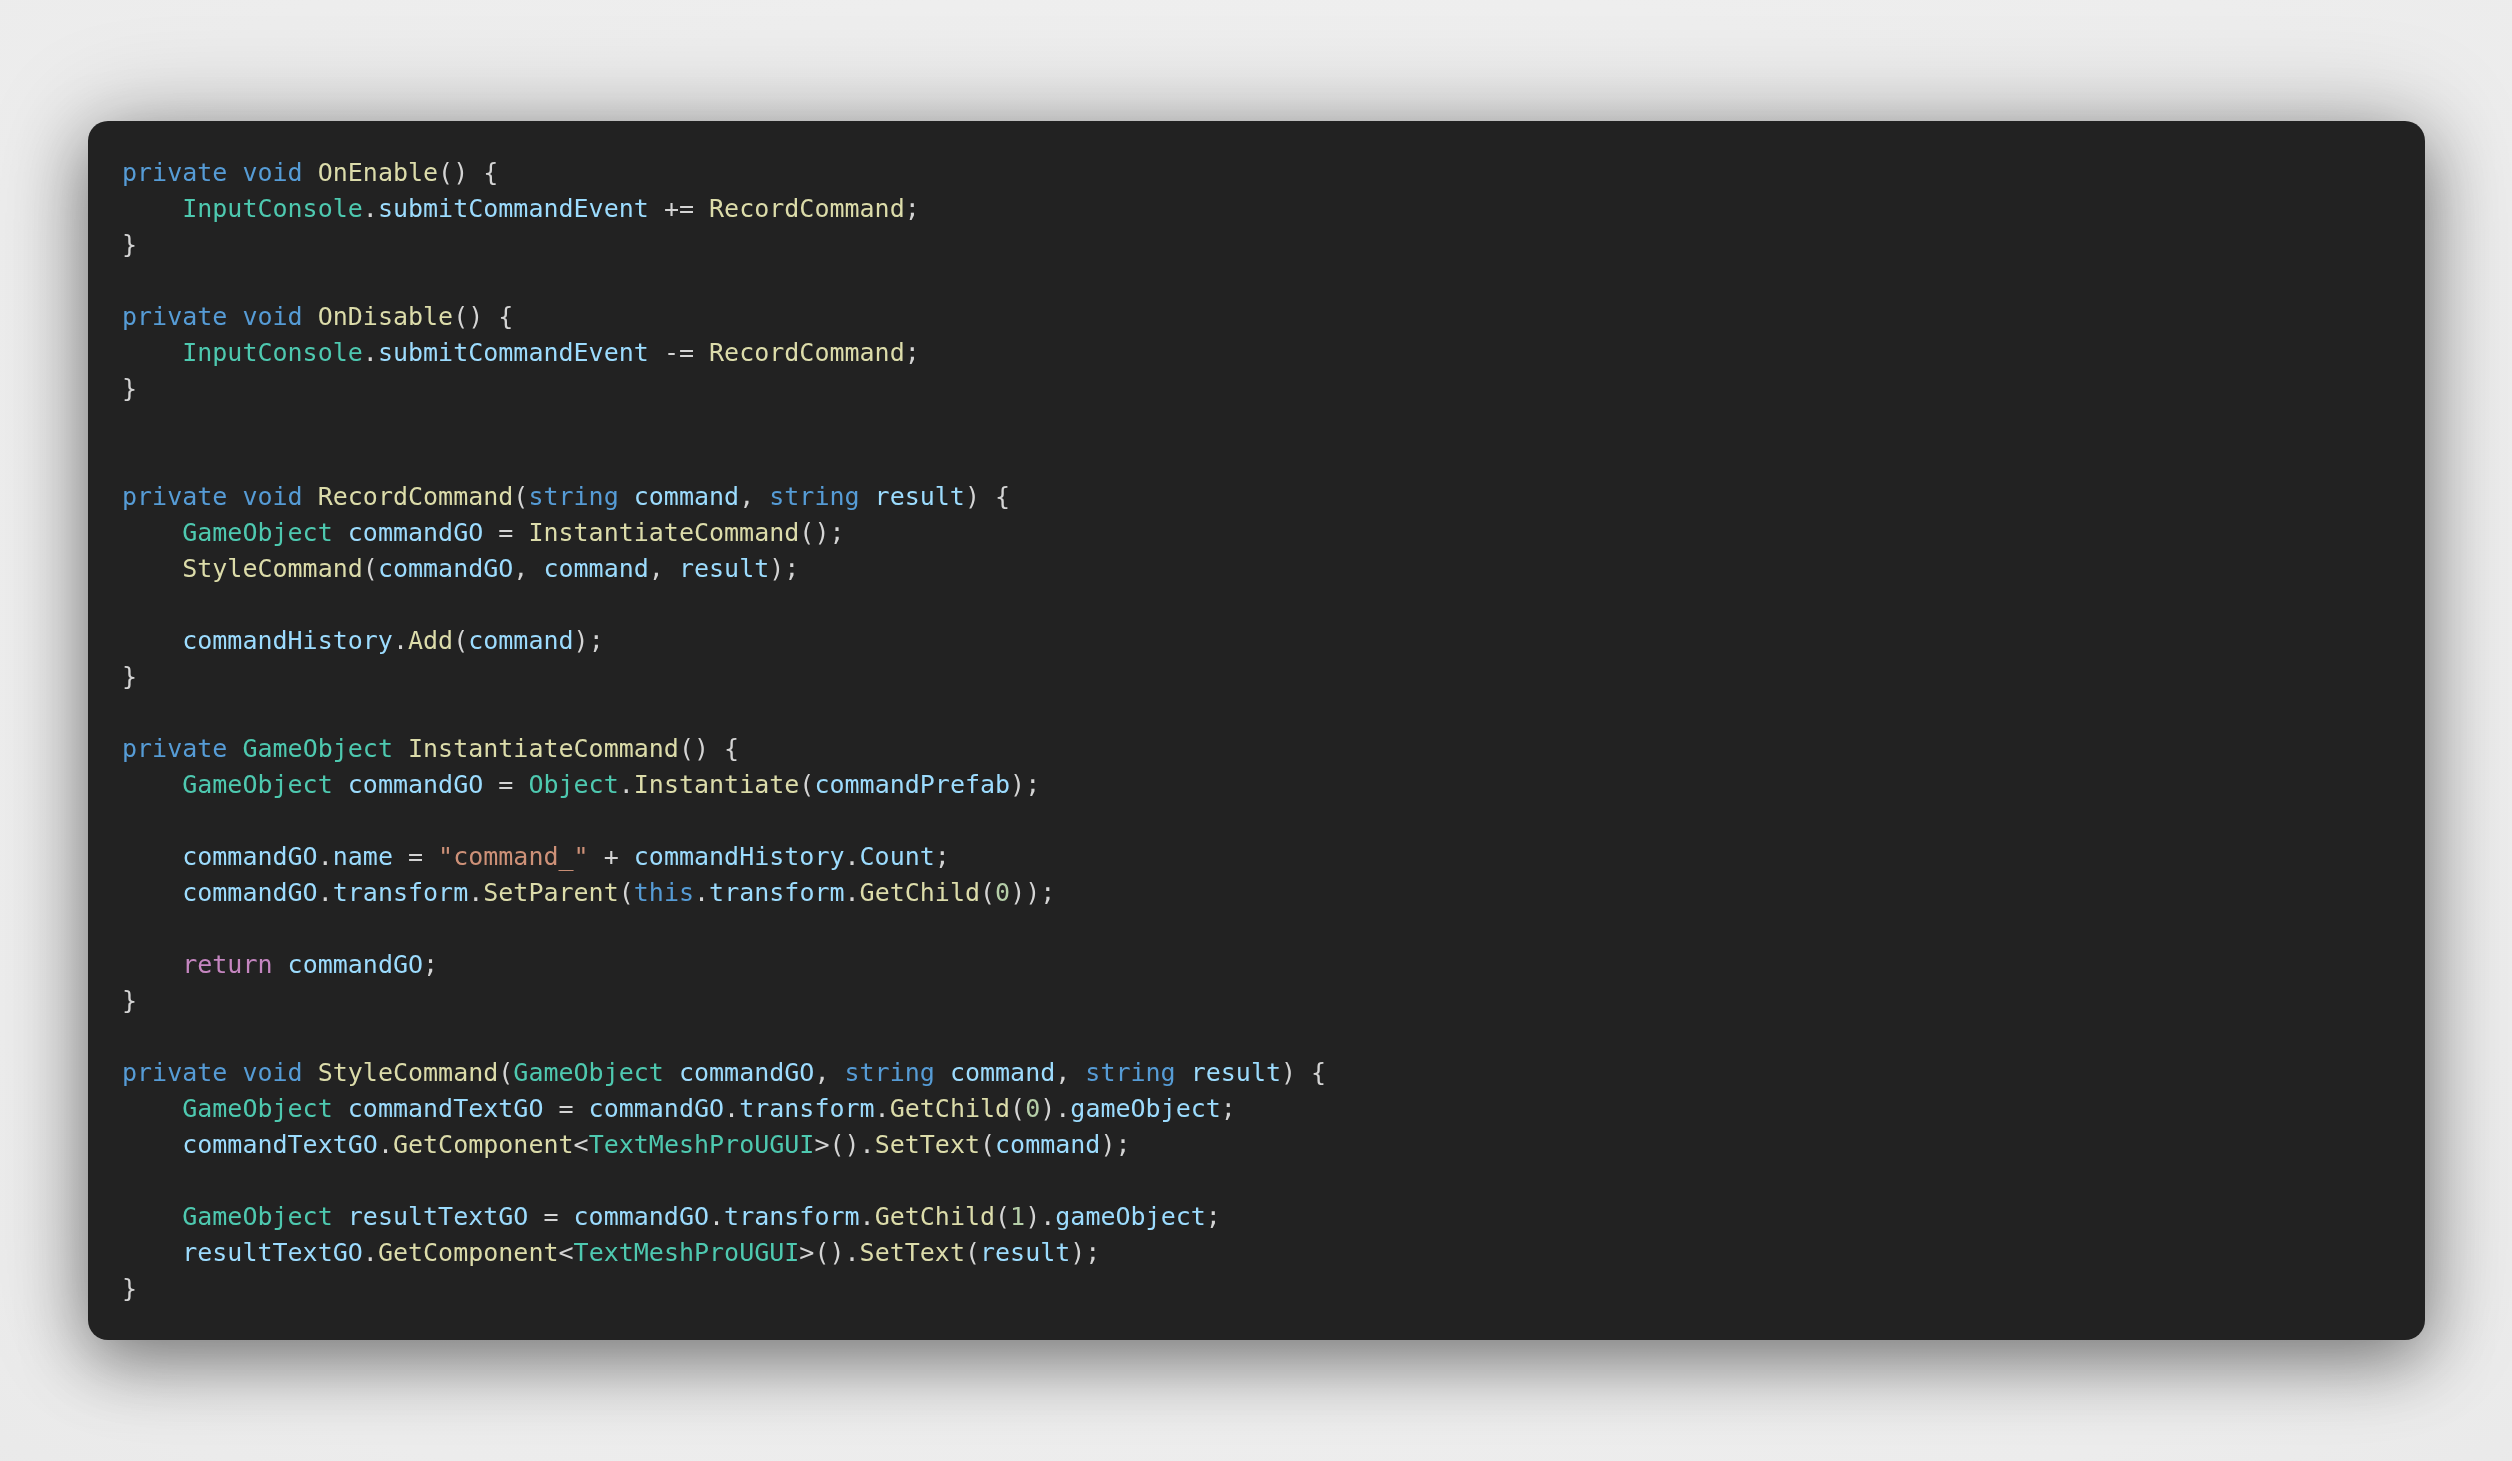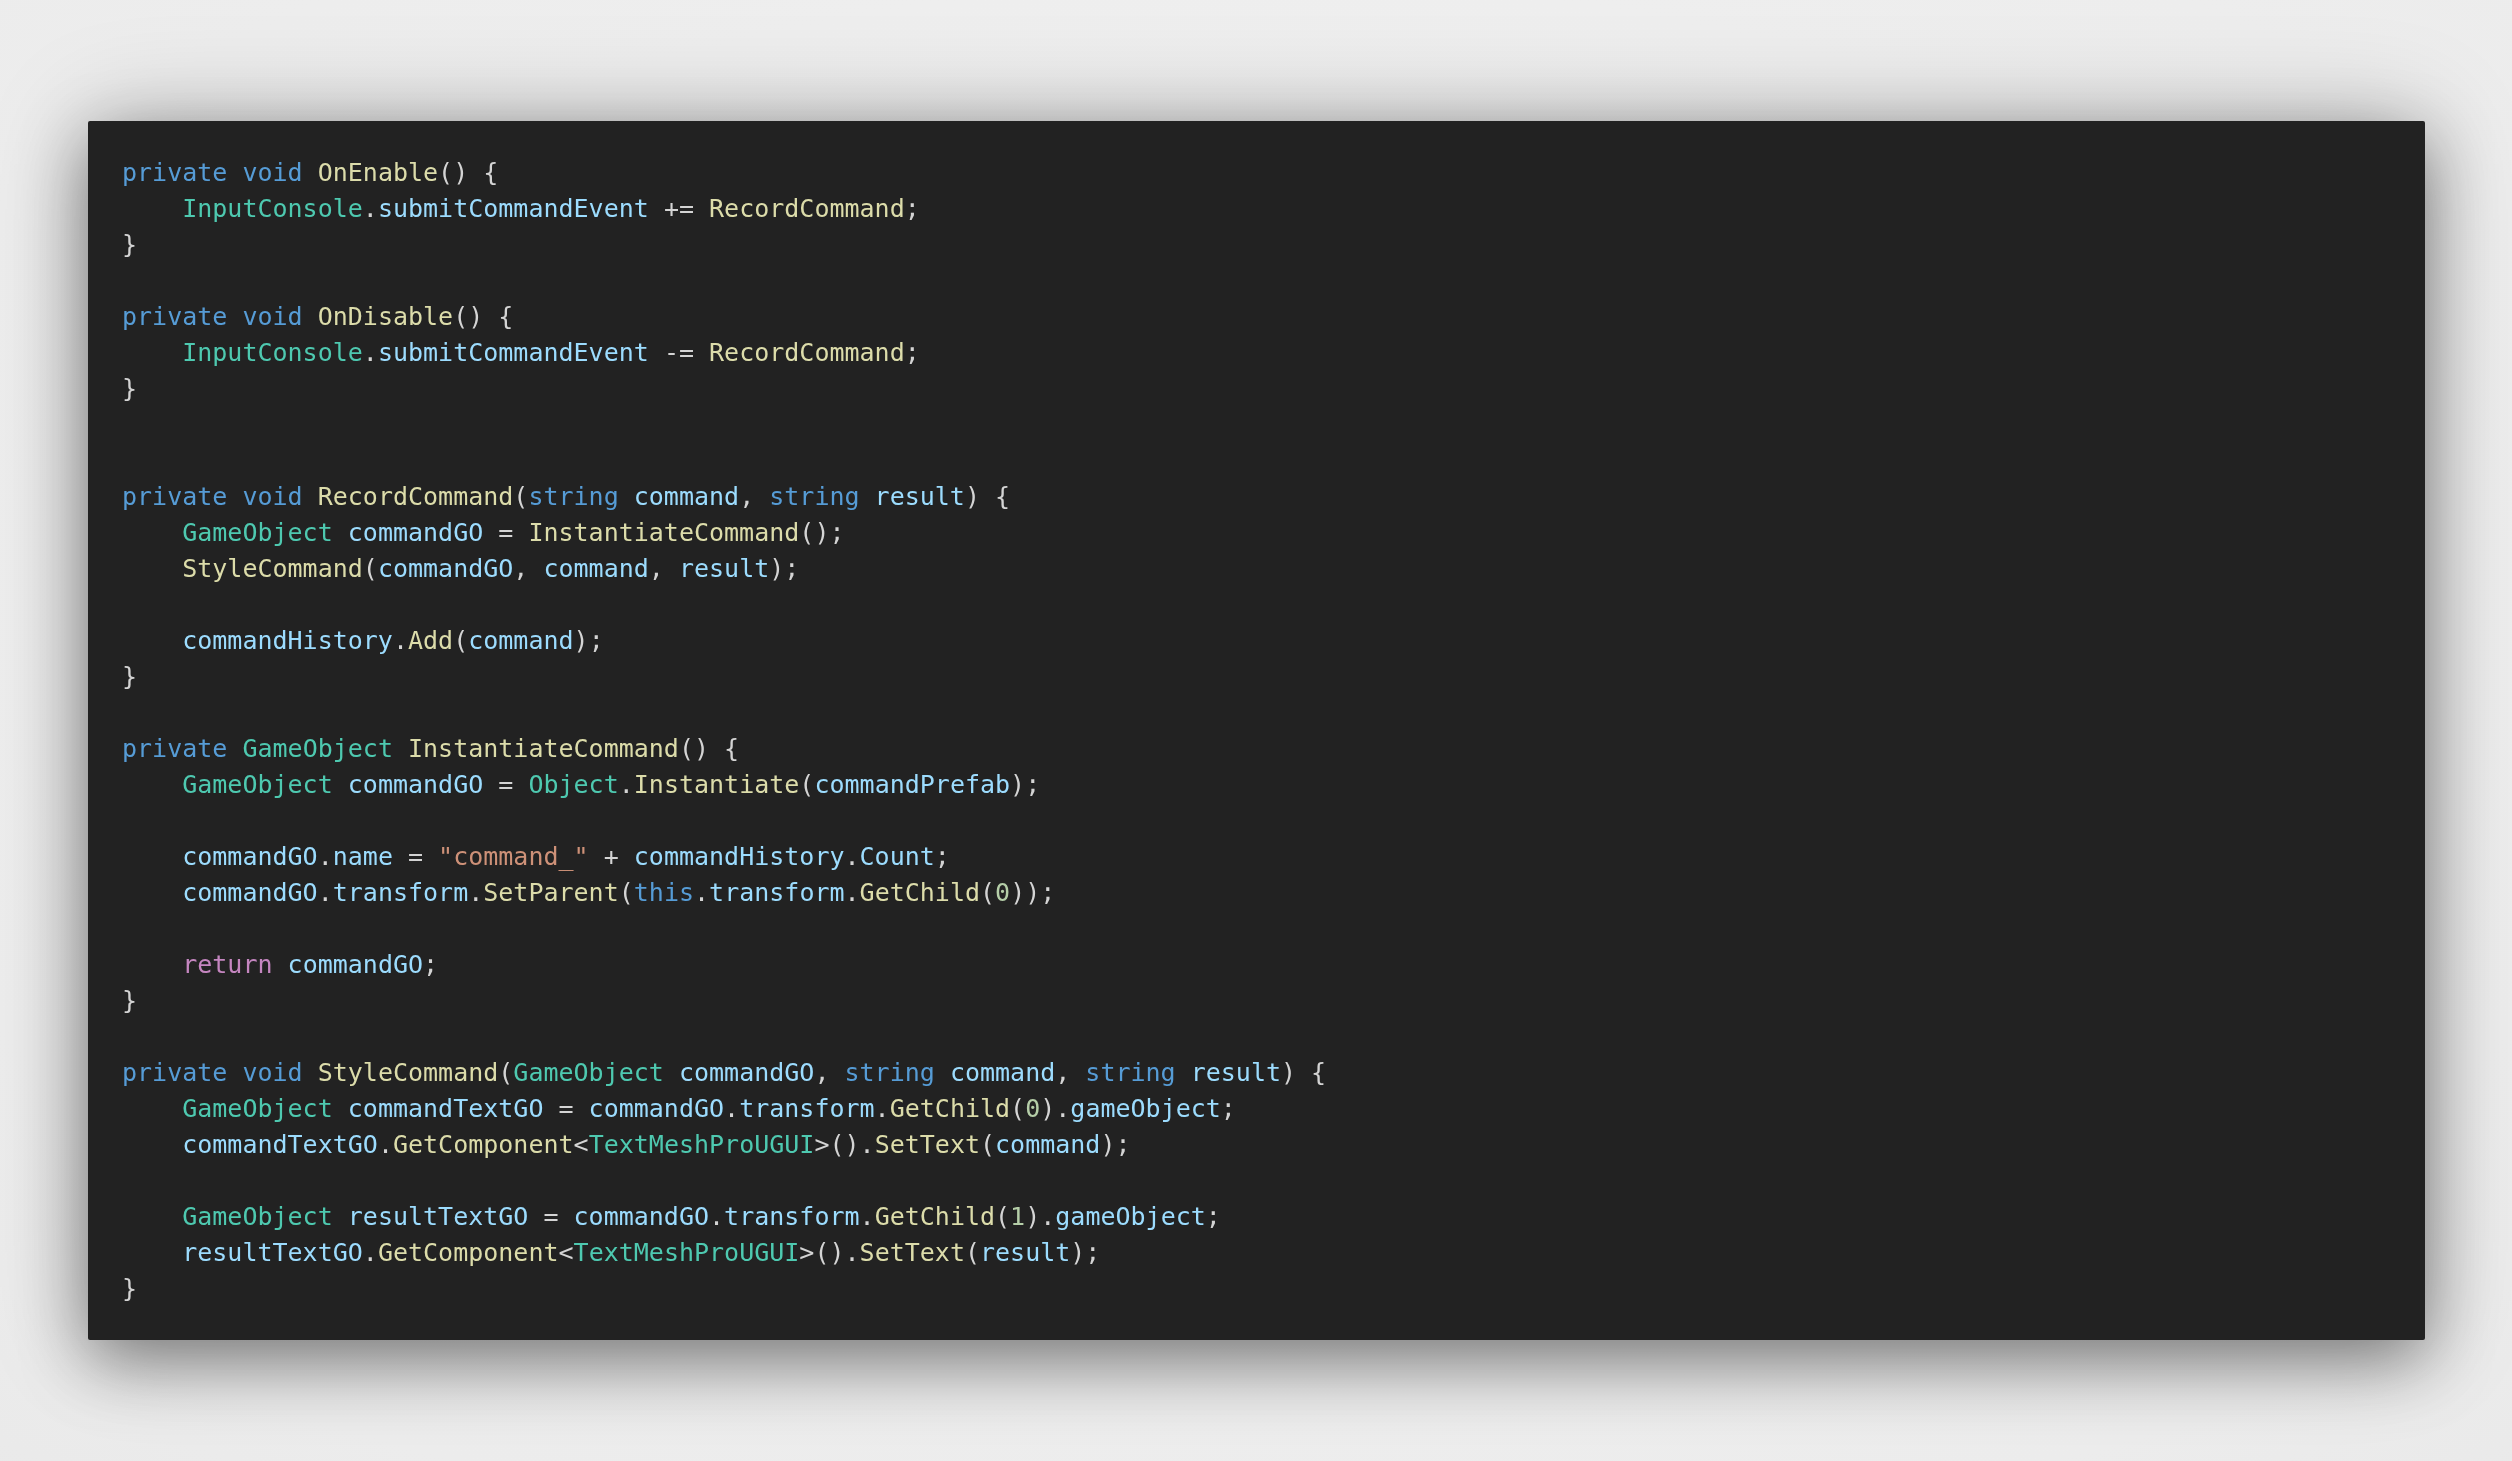--- a/index.html
+++ b/index.html
@@ -7,21 +7,21 @@
   body {
     font-family: "DejaVu Sans Mono", "Liberation Mono", monospace;
     background: radial-gradient(140% 130% at 50% 42%, #f2f2f2 0%, #ececec 50%, #dcdcdc 100%);
   }
   .code-panel {
     position: absolute;
     left: 88px;
     top: 121px;
     width: 2337px;
     height: 1219px;
-    border-radius: 2px;
+    border-radius: 20px;
     box-shadow: 0 21px 67px rgba(0,0,0,0.40), 0 0 105px rgba(0,0,0,0.22);
   }
   .code-block {
     padding: 34px 29px 34px 34px;
     font-size: 25px;
     line-height: 36px;
     white-space: pre;
     letter-spacing: 0;
   }
   .code-line { height: 36px; }

